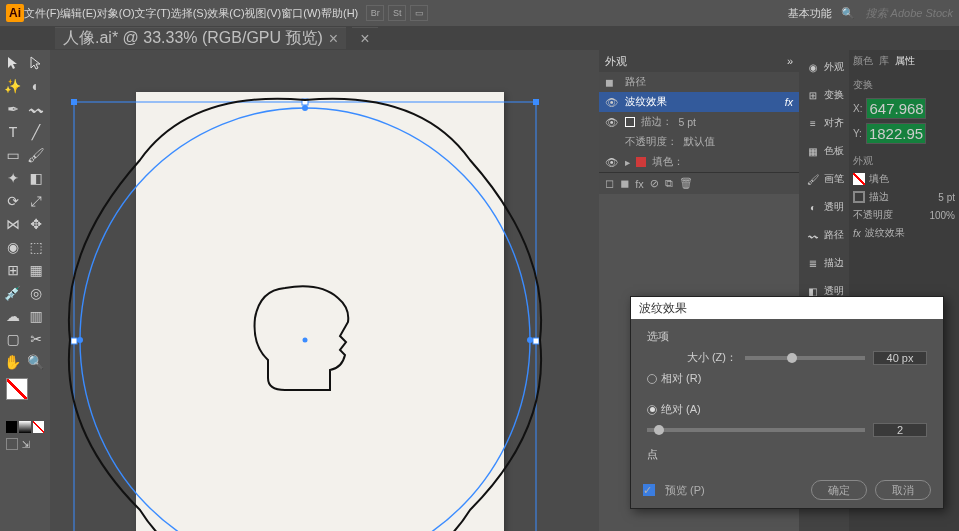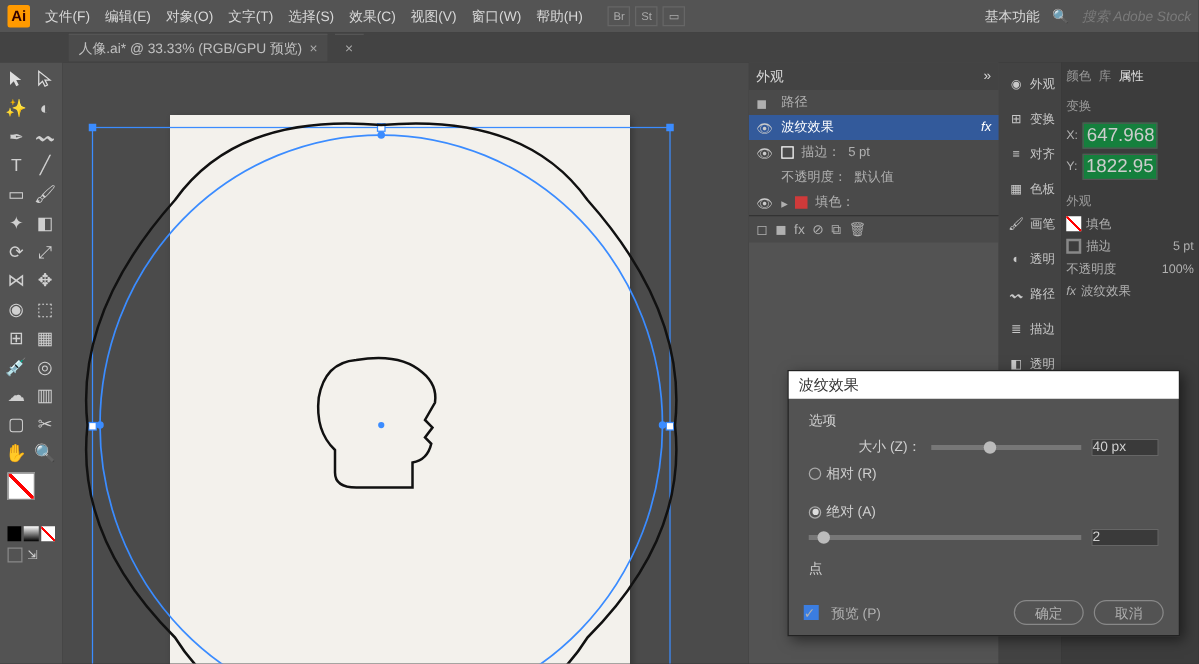--- a/index.html
+++ b/index.html
@@ -1,23 +1,23 @@
 <!DOCTYPE html>
 <html><head>
 <meta charset="utf-8">
 <style>
 * { margin: 0; padding: 0; box-sizing: border-box; font-family: "Microsoft YaHei", sans-serif; }
 body { width: 959px; height: 531px; background: #323232; color: #b0b0b0; font-size: 11px; overflow: hidden; position: relative; }
-.menubar { height: 26px; background: #545454; display: flex; align-items: center; padding: 0 6px; gap: 12px; }
+.menubar { height: 26px; background: #545454; display: flex; align-items: center; padding: 0 6px; }
 .menubar .logo { width: 18px; height: 18px; background: #ff9a00; display: flex; align-items: center; justify-content: center; color: #330000; font-weight: bold; font-size: 12px; border-radius: 2px;}
 .menubar .mitem { color: #d8d8d8; cursor: pointer; }
 .menubar .right { margin-left: auto; display: flex; gap: 10px; align-items: center; }
 .menubar .search { color: #7a7a7a; font-style: italic; }
 .tabbar { height: 24px; background: #434343; display: flex; align-items: center; padding-left: 55px; gap: 6px; }
-.tabbar .tab { height: 22px; padding: 0 8px; display: flex; align-items: center; gap: 6px; color: #c0c0c0; font-size: 11px; border-top: 1px solid #555;}
+.tabbar .tab { height: 22px; padding: 0 8px; display: flex; align-items: center; gap: 6px; color: #c0c0c0; font-size: 16px; border-top: 1px solid #555;}
 .tabbar .tab.active { background: #4b4b4b; }
 .tabbar .tab .x { color: #aaa; }
 .workarea { position: absolute; top: 50px; left: 0; right: 0; bottom: 0; display: flex; }
 .toolbox { width: 50px; background: #535353; display: flex; flex-wrap: wrap; padding: 2px; gap: 1px; align-content: flex-start; }
 .toolbox .tool { width: 22px; height: 22px; display: flex; align-items: center; justify-content: center; color: #d0d0d0; cursor: pointer; font-size: 14px;}
 .toolbox .tool svg { width: 16px; height: 16px; }
 .toolbox .colorrow{ width:100%; height:40px; position:relative; margin-top:4px;}
 .toolbox .foreback { position:relative; width:34px; height:30px; margin-left:4px;}
 .toolbox .fc{ position:absolute; width:22px; height:22px; border:1px solid #888;}
 .toolbox .fc.f{ top:0; left:0; background:#fff;}
@@ -45,21 +45,21 @@
 .rcol3 .prop{ font-size:10px; display:flex; align-items:center; gap:4px; margin:2px 0;}
 .rcol3 .prop input{ width:60px; background:#15803d; border:1px solid #555; color:#ccc; font-size:15px; padding:1px 2px;}
 .dialog { position: absolute; left: 630px; top: 296px; width: 314px; background: #535353; border: 1px solid #222; box-shadow: 3px 3px 10px rgba(0,0,0,.5);}
 .dialog .title { height: 22px; background: #fff; color: #333; display: flex; align-items: center; padding: 0 8px; font-size: 12px;}
 .dialog .body { padding: 10px 16px; color: #d0d0d0; font-size: 11px;}
 .dialog .section { margin-bottom: 10px;}
 .dialog .slrow { display: flex; align-items: center; gap: 8px; margin: 6px 0;}
 .dialog .slrow .lbl { width: 90px; text-align: right;}
 .dialog .slider { flex: 1; height: 4px; background: #777; position: relative;}
 .dialog .slider .thumb { width: 10px; height: 10px; background: #bbb; border-radius: 50%; position: absolute; top: -3px;}
-.dialog .val { width: 54px; background: #3a3a3a; border: 1px solid #666; text-align: left;}
+.dialog .val { width: 54px; background: #3a3a3a; border: 1px solid #666; text-align: center;}
 .dialog .radios { display: flex; gap: 16px; justify-content: flex-end; flex-direction: column;}
 .dialog .radio { display: flex; align-items: center; gap: 4px;}
 .dialog .radio .dot { width: 10px; height: 10px; border: 1px solid #aaa; border-radius: 50%; display: inline-flex; align-items: center; justify-content: center;}
 .dialog .radio .dot.on::after{ content:''; width:5px; height:5px; background:#ddd; border-radius:50%;}
 .dialog .pointsec { border:1px solid #444; padding:8px 10px; margin-top:8px;}
 .dialog .highlight { border: 2px solid #d33; padding: 2px 6px; display: inline-flex; align-items: center; gap: 4px;}
 .dialog .footer { display: flex; align-items: center; padding: 8px 12px; gap: 10px;}
 .dialog .footer .chk { width: 12px; height: 12px; background: #3b7de0;}
 .dialog .footer .btns { margin-left: auto; display: flex; gap: 8px;}
 .dialog .footer .btn { width: 56px; height: 20px; border: 1px solid #888; border-radius: 12px; display: flex; align-items: center; justify-content: center;}

